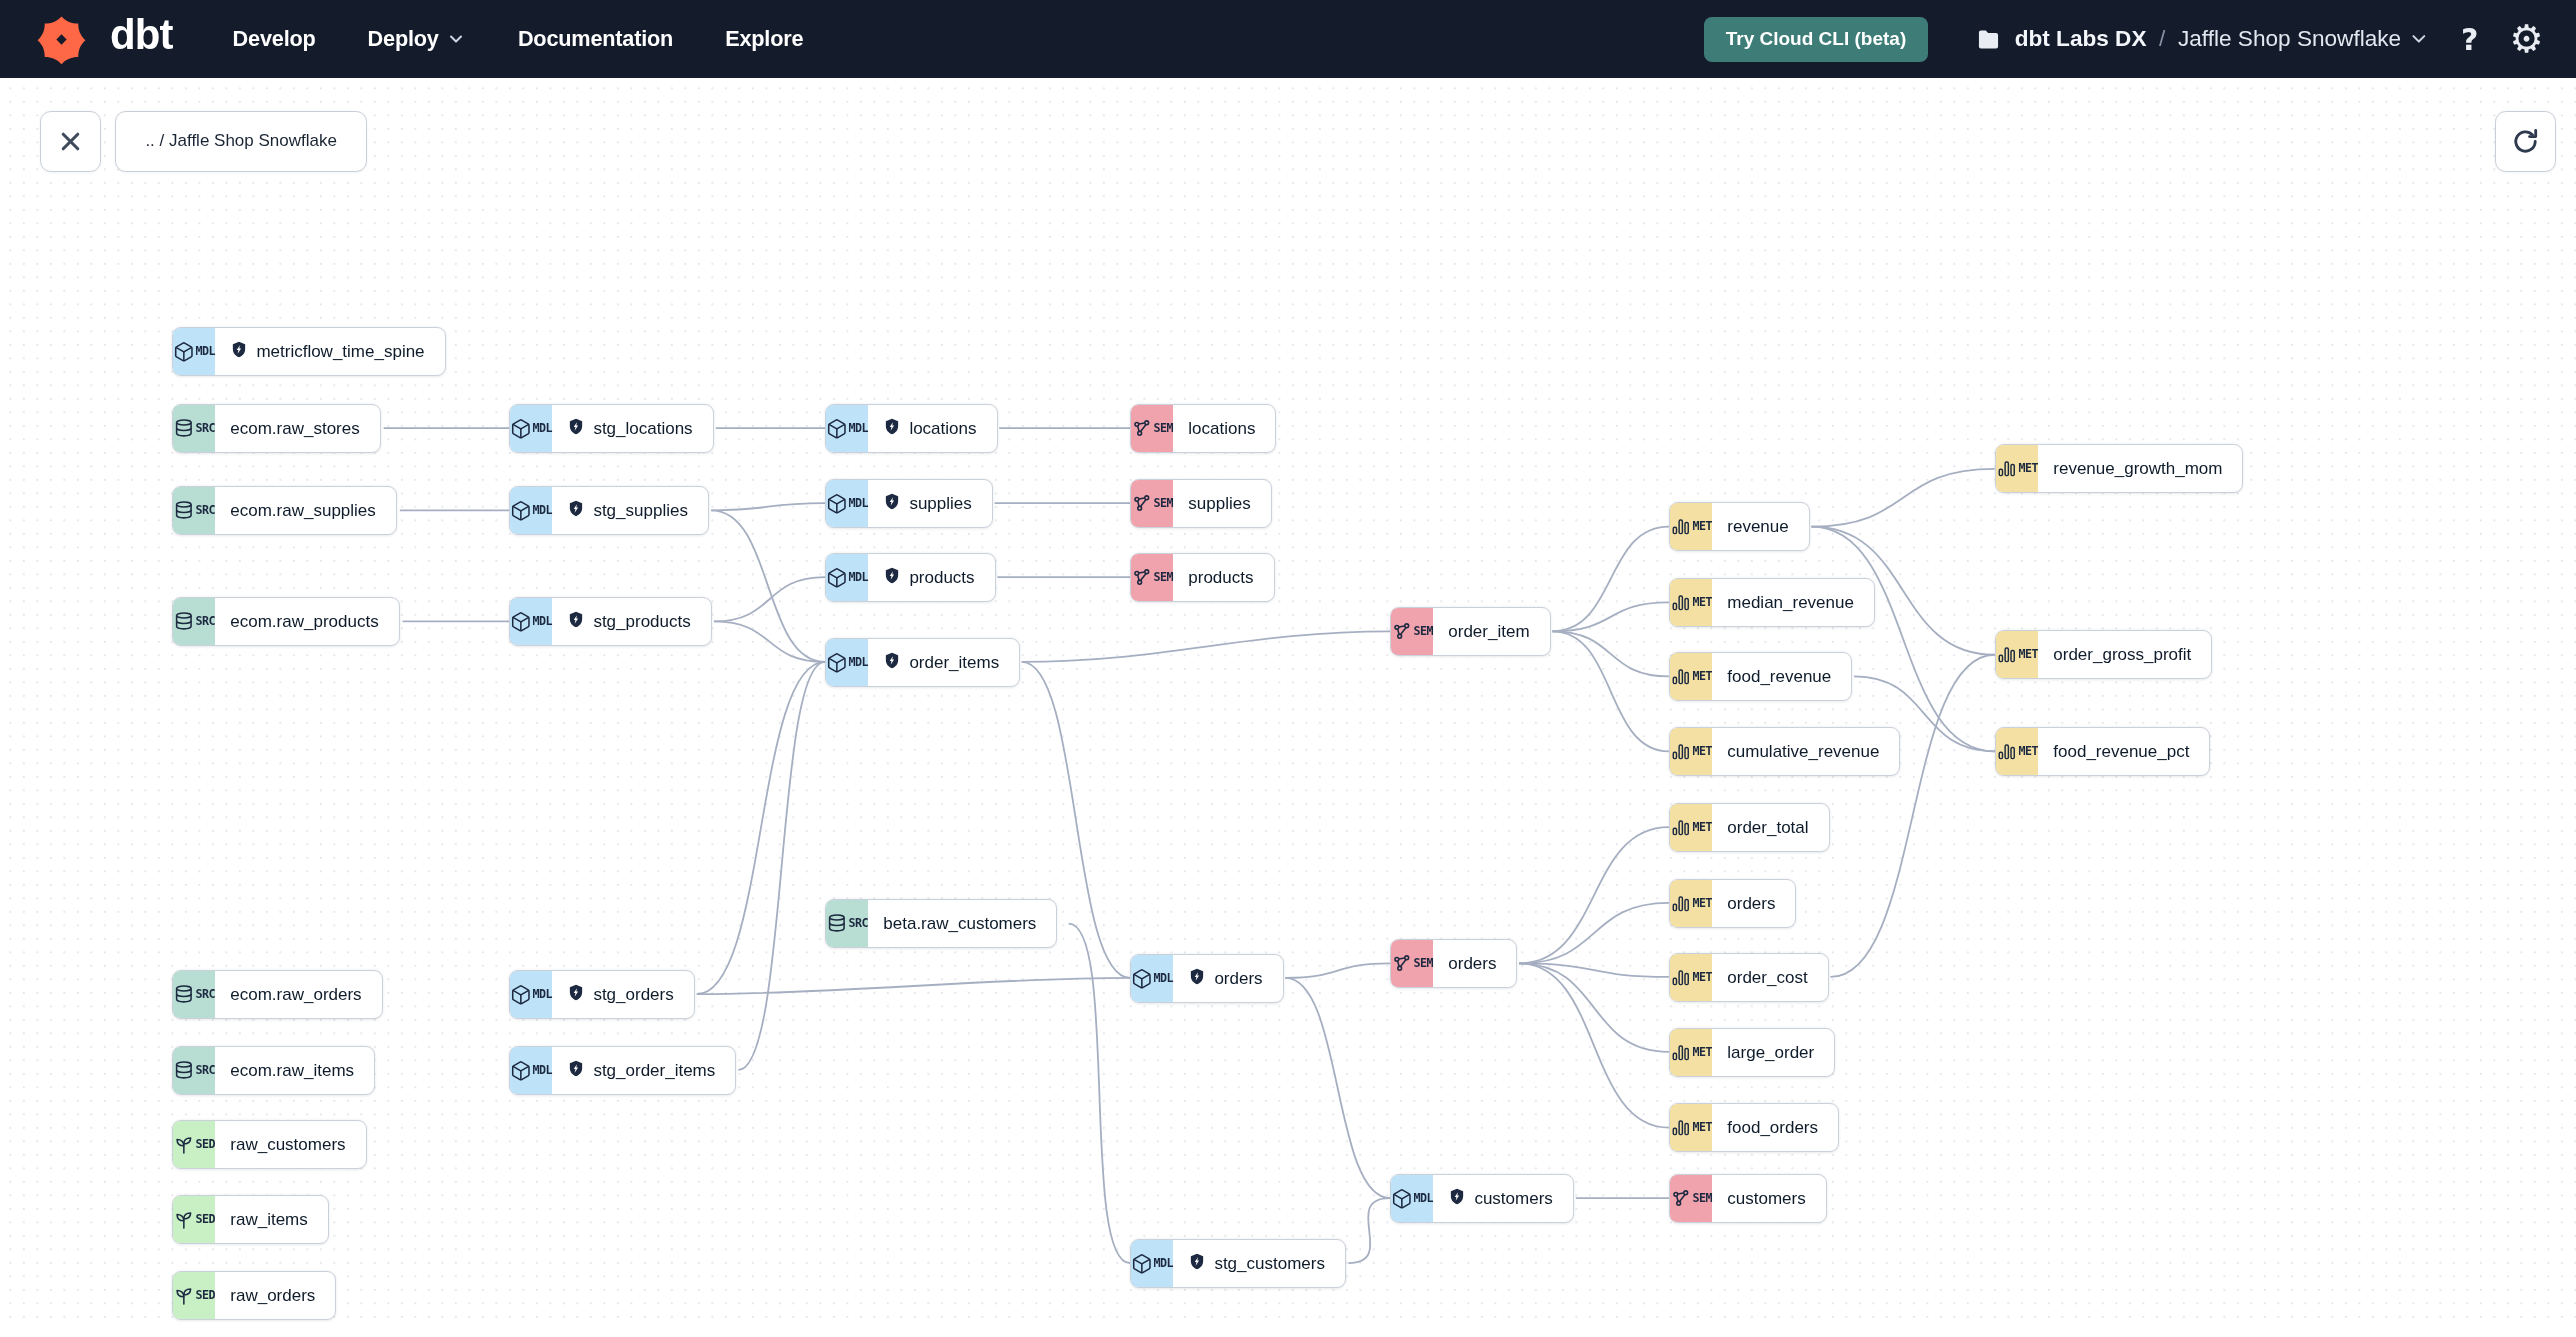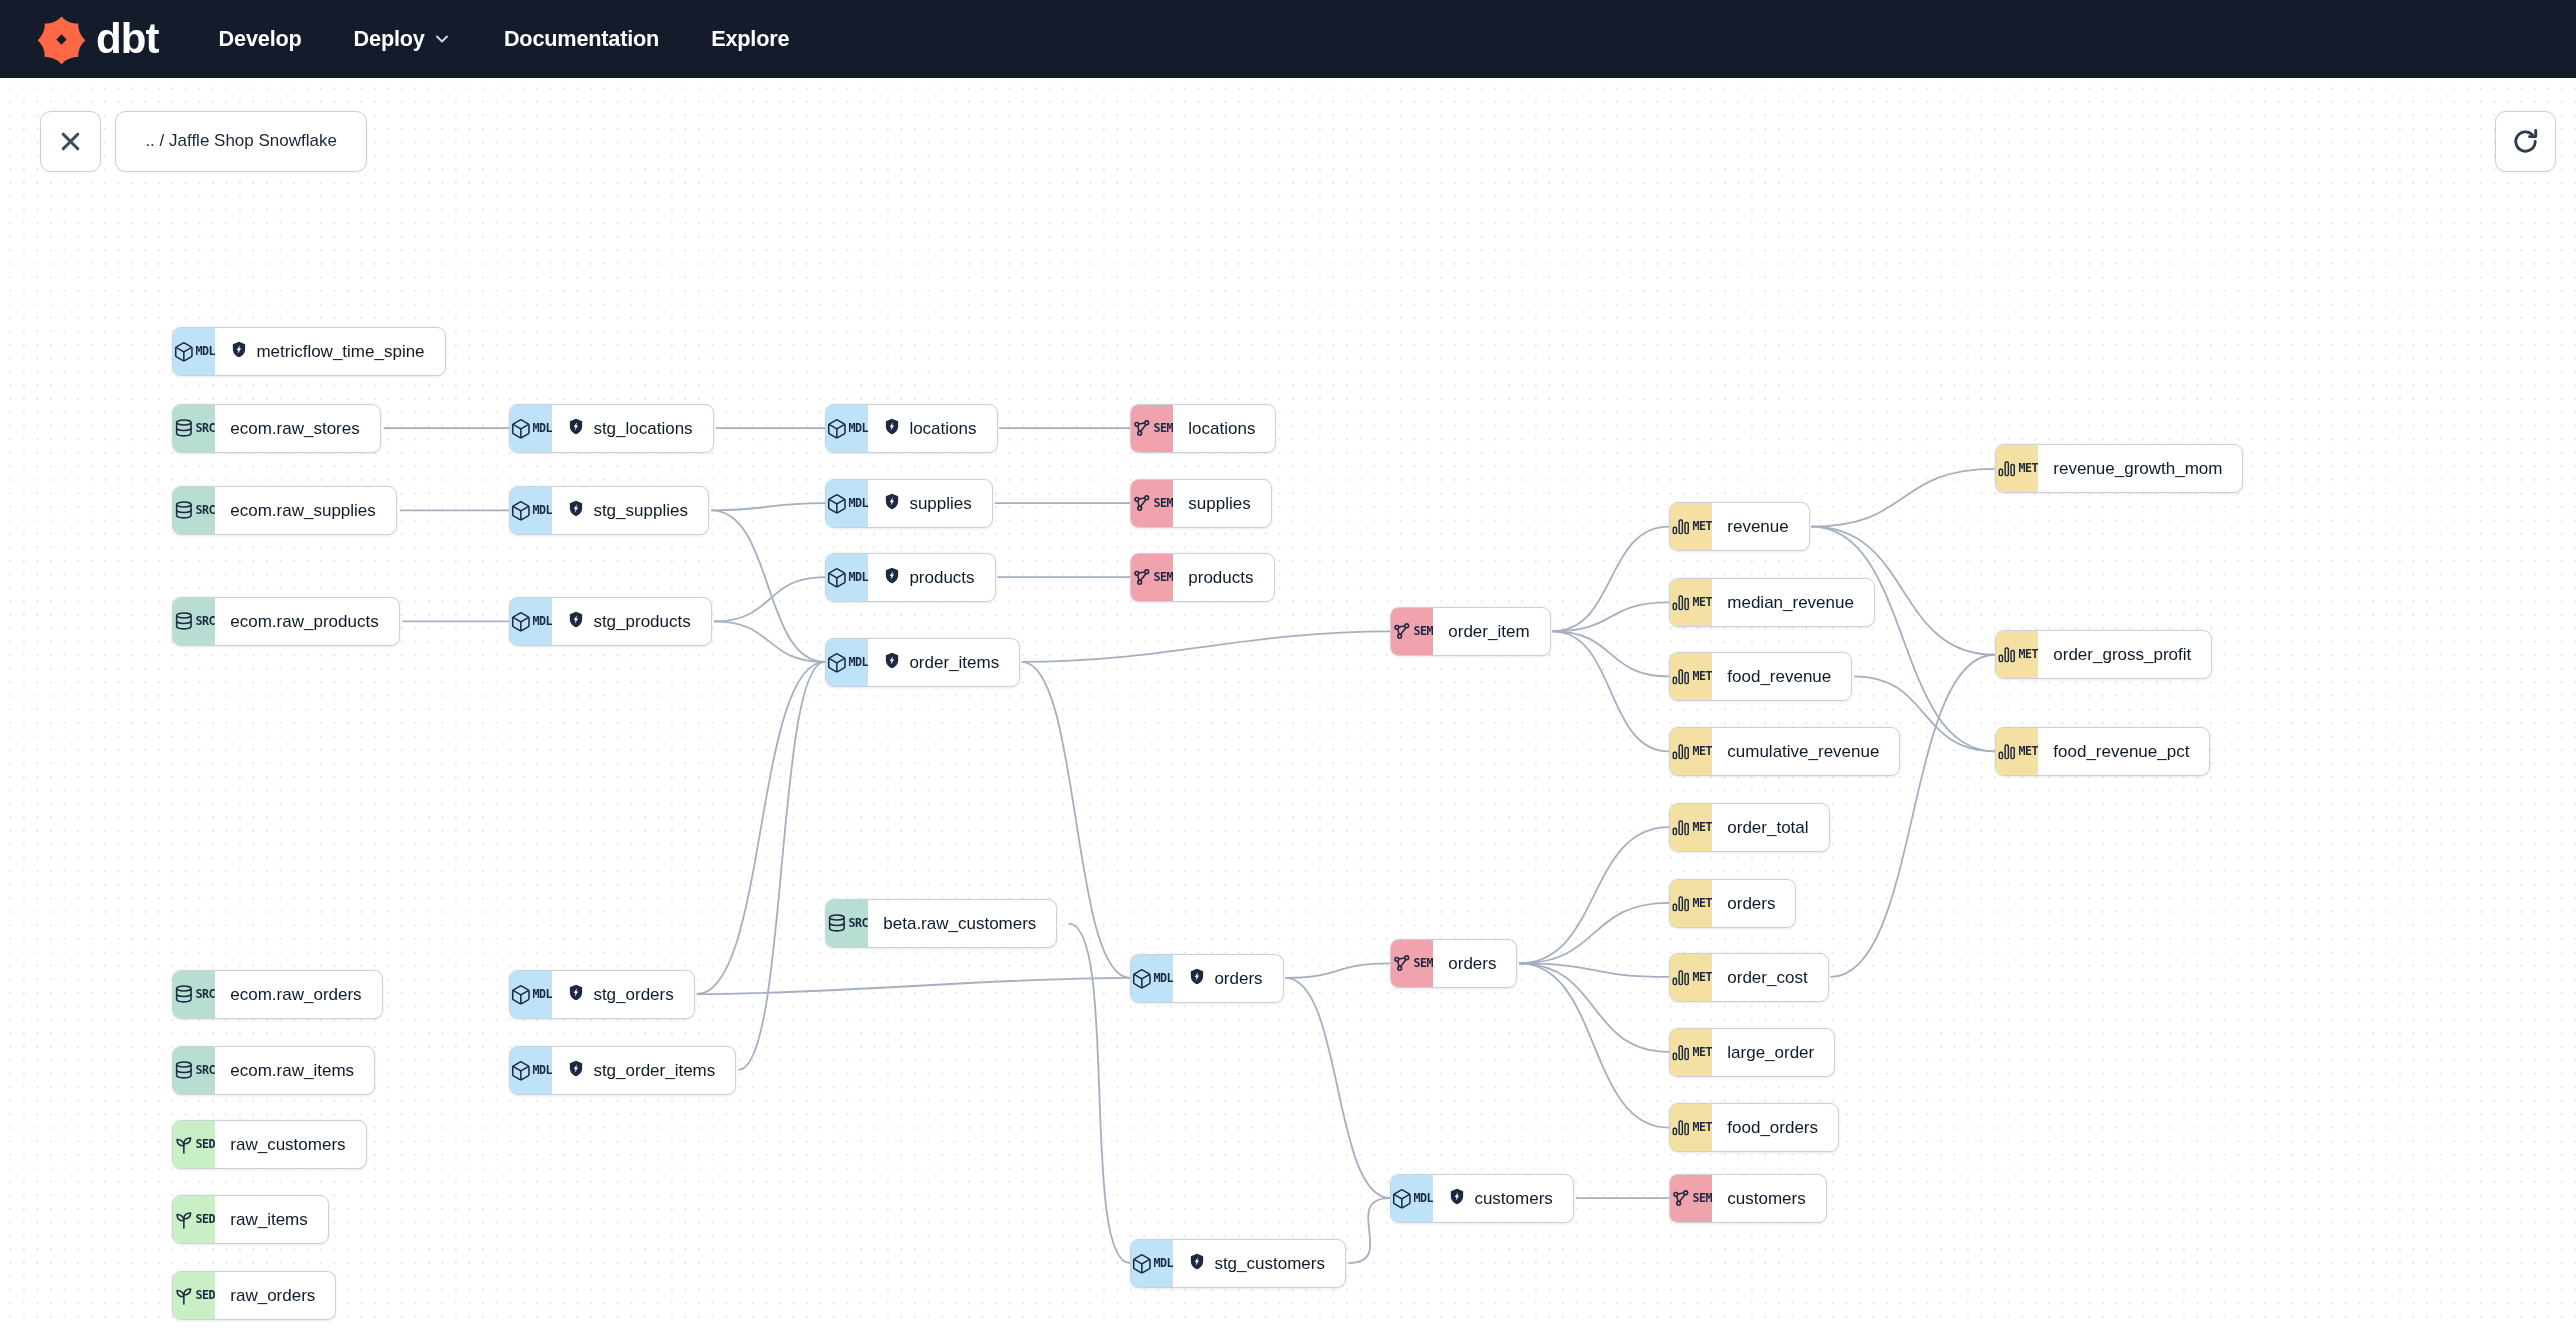--- a/index.html
+++ b/index.html
@@ -5,21 +5,21 @@
   :root{
     --navbar-bg:#141c2b; --cta:#3e7d77; --brand:#ff6847; --edge:#a6afc1;
     --node-border:#cbd1db; --ink:#0e1b2a; --badge-ink:#1c2940;
   }
   *{box-sizing:border-box; margin:0; padding:0;}
   html,body{width:2576px; height:1338px; overflow:hidden;}
   body{font-family:"Liberation Sans",sans-serif; background:#ffffff; position:relative;}
 
   
   .navbar{height:78px; background:var(--navbar-bg); display:flex; align-items:center; padding:0 32.5px 0 36px;}
-  .brand{display:flex; align-items:center; gap:9px; cursor:pointer;}
+  .brand{display:flex; align-items:flex-start; gap:23px; cursor:pointer;}
   .brand svg{width:51px; height:51px; display:block;}
   .brand-text{color:#ffffff; font-size:42px; font-weight:700; letter-spacing:-0.9px; line-height:1;}
   .nav-links{display:flex; align-items:center; gap:52px; margin-left:60px;}
   .nav-link{color:#ffffff; font-size:21.7px; font-weight:700; letter-spacing:-0.2px; display:flex; align-items:center; gap:7.2px; cursor:pointer;}
   .nav-link svg{width:20px; height:20px; color:#cfd6e1;}
   .nav-right{margin-left:auto; display:flex; align-items:center; gap:31px;}
   .cta-btn{background:var(--cta); color:#fff; border:none; border-radius:8.1px; height:45px; padding:0 21.7px; font-size:19px; font-weight:700; font-family:inherit; cursor:pointer;}
   .nav-crumb{display:flex; align-items:center; gap:12.6px; margin-left:16.2px;}
   .nav-crumb svg.folder{width:27px; height:27px;}
   .acct{color:#f3f6fa; font-size:22.6px; font-weight:700;}
@@ -75,20 +75,38 @@
     <span class="brand-text">dbt</span>
   </div>
   <nav class="nav-links" id="nav-links">
       <span class="nav-link">Develop</span>
       <span class="nav-link">Deploy<svg viewBox="0 0 24 24" fill="none" stroke="currentColor" stroke-width="2.4" stroke-linecap="round" stroke-linejoin="round">
           <path d="m6 9 6 6 6-6"></path>
         </svg></span>
       <span class="nav-link">Documentation</span>
       <span class="nav-link">Explore</span>
     </nav>
+  <div class="nav-right">
+    <button class="cta-btn">Try Cloud CLI (beta)</button>
+    <div class="nav-crumb">
+      <svg class="folder" viewBox="0 0 24 24">
+        <path fill="#e9edf3" d="M3.5 5.8c0-1 .8-1.8 1.8-1.8h4.3l2 2.2h7.1c1 0 1.8.8 1.8 1.8v10.2c0 1-.8 1.8-1.8 1.8H5.3c-1 0-1.8-.8-1.8-1.8Z"></path>
+      </svg>
+      <span class="acct">dbt Labs DX</span>
+      <span class="crumb-sep">/</span>
+      <span class="proj">
+        <span>Jaffle Shop Snowflake</span>
+        <svg viewBox="0 0 24 24" fill="none" stroke="currentColor" stroke-width="2.2" stroke-linecap="round" stroke-linejoin="round">
+            <path d="m6 9 6 6 6-6"></path>
+          </svg>
+      </span>
+    </div>
+    <button class="icon-btn help-q">?</button>
+    <button class="icon-btn gear">⚙</button>
+  </div>
 </header>
 
 <div class="canvas">
   <svg id="edges" viewBox="0 0 2854 1396" width="2576" height="1260">
       <path d="M425,388 C501.45,388 487.55,388 564,388"></path>
       <path d="M793,388 C859.55,388 847.45,388 914,388"></path>
       <path d="M1107,388 C1186.75,388 1172.25,388 1252,388"></path>
       <path d="M443,479 C509.55,479 497.45,479 564,479"></path>
       <path d="M788,479 C857.3,479 844.7,471 914,471"></path>
       <path d="M788,479 C857.3,479 844.7,647 914,647"></path>

